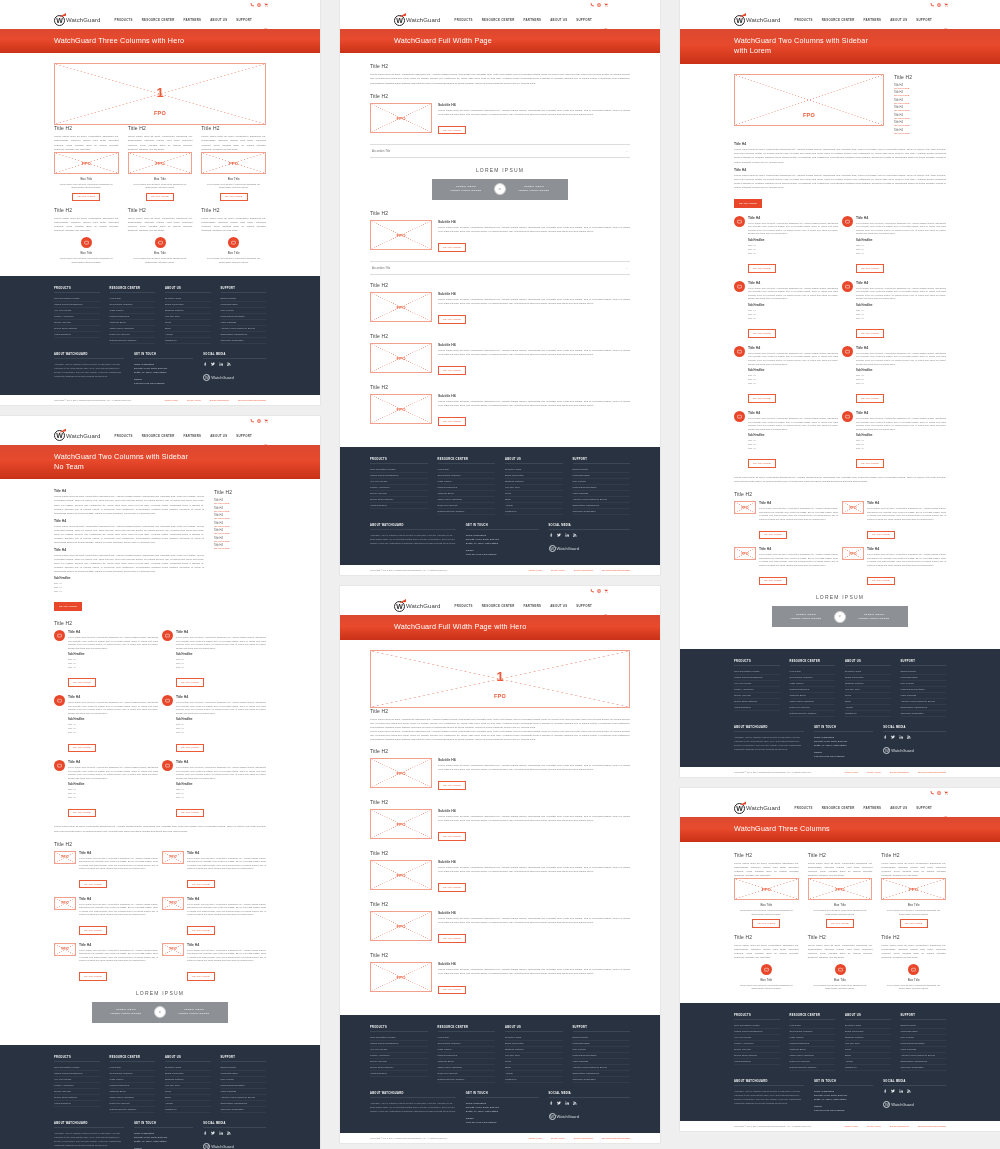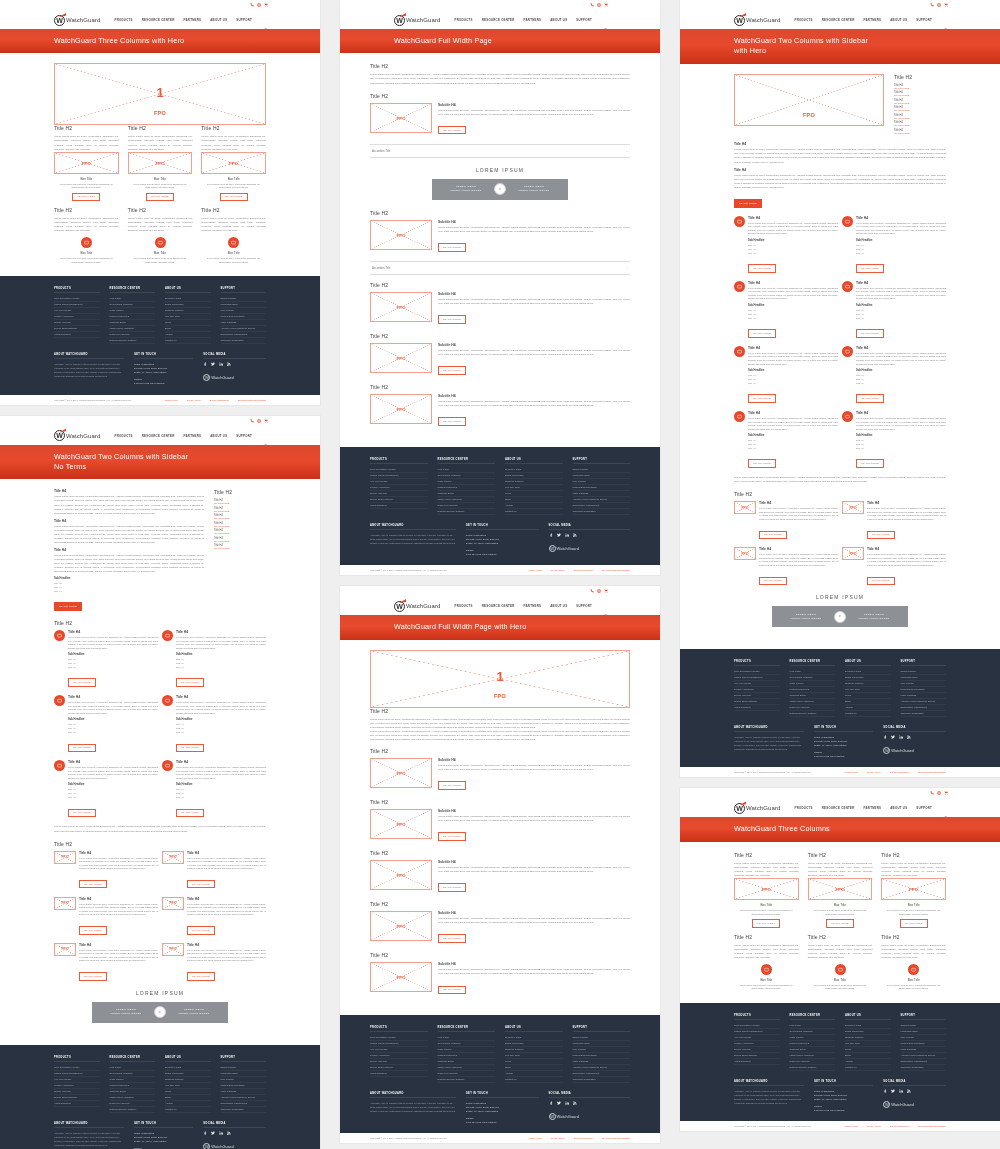--- a/index.html
+++ b/index.html
@@ -501,21 +501,21 @@
       <svg class="hdr-search" width="4" height="4" viewBox="0 0 16 16">
               <circle cx="6.5" cy="6.5" r="5" fill="none" stroke="#e8472a" stroke-width="2"></circle>
               <path d="M10.5 10.5L15 15" stroke="#e8472a" stroke-width="2"></path>
             </svg>
     </span>
   </div>
   <div class="title-band">
     <div class="band-shine"></div>
     <h1>
       <span>WatchGuard Two Columns with Sidebar</span>
-      <br><span>No Terms</span>
+      <br><span>No Team</span>
     </h1>
   </div>
   <div class="content">
     <div class="withside">
       <div class="mainc">
         <div class="h4">Title H4</div>
         <p class="body ">Lorem ipsum dolor sit amet, consectetur adipiscing elit. Aliquam massa mauris, malesuada non vulputate quis, porta eret massa. Sed id venenatis magna. Nunc eu lacinia velit. Nam pulvinar, dolor non pulvinar auctor, mi mauris semper nisi, ut luctus sem ligula sed lacus. Nunc leo massa, semper nec vestibulum ac, mollis vitae nulla. Duis eu felis nibh. Vivamus auctor consequat tellus a facilisis et. Quisque dapibus orci id mauris luctus, a commodo erat vestibulum. Pellentesque habitant morbi tristique senectus et netus et malesuada fames ac turpis egestas. Mauris in neque tincidunt, semen nisi eu, gravida nulla.</p>
         <div class="h4" style="margin-top:3px">Title H4</div>
         <p class="body ">Lorem ipsum dolor sit amet, consectetur adipiscing elit. Aliquam massa mauris, malesuada non vulputate quis, porta eret massa. Sed id venenatis magna. Nunc eu lacinia velit. Nam pulvinar, dolor non pulvinar auctor, mi mauris semper nisi, ut luctus sem ligula sed lacus. Nunc leo massa, semper nec vestibulum ac, mollis vitae nulla. Duis eu felis nibh. Vivamus auctor consequat tellus a facilisis et. Quisque dapibus orci id mauris luctus, a commodo erat vestibulum. Pellentesque habitant morbi tristique senectus et netus et malesuada fames ac turpis egestas. Mauris in neque tincidunt, semen nisi eu, gravida nulla.</p>
         <div class="h4" style="margin-top:3px">Title H4</div>
@@ -1414,21 +1414,21 @@
       <svg class="hdr-search" width="4" height="4" viewBox="0 0 16 16">
               <circle cx="6.5" cy="6.5" r="5" fill="none" stroke="#e8472a" stroke-width="2"></circle>
               <path d="M10.5 10.5L15 15" stroke="#e8472a" stroke-width="2"></path>
             </svg>
     </span>
   </div>
   <div class="title-band">
     <div class="band-shine"></div>
     <h1>
       <span>WatchGuard Two Columns with Sidebar</span>
-      <br><span>with Hero</span>
+      <br><span>with Lorem</span>
     </h1>
   </div>
   <div class="content">
     <div class="withside">
       <div class="mainc">
               <div class="fpo " style="height:52px">
 
     <span class="fpo-label">FPO</span>
   </div>
             </div>

